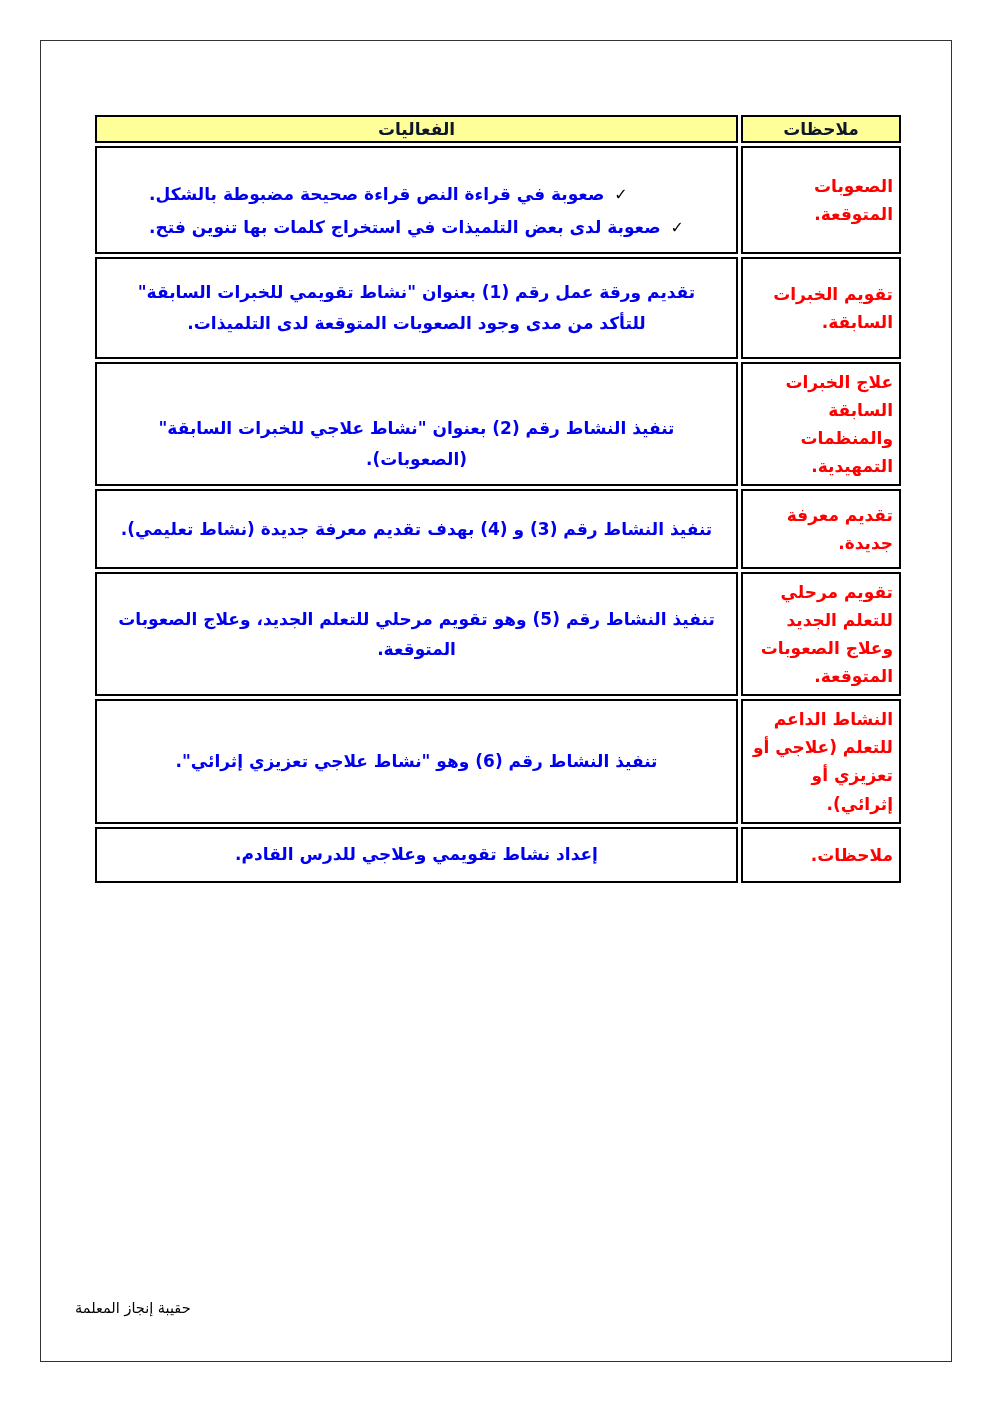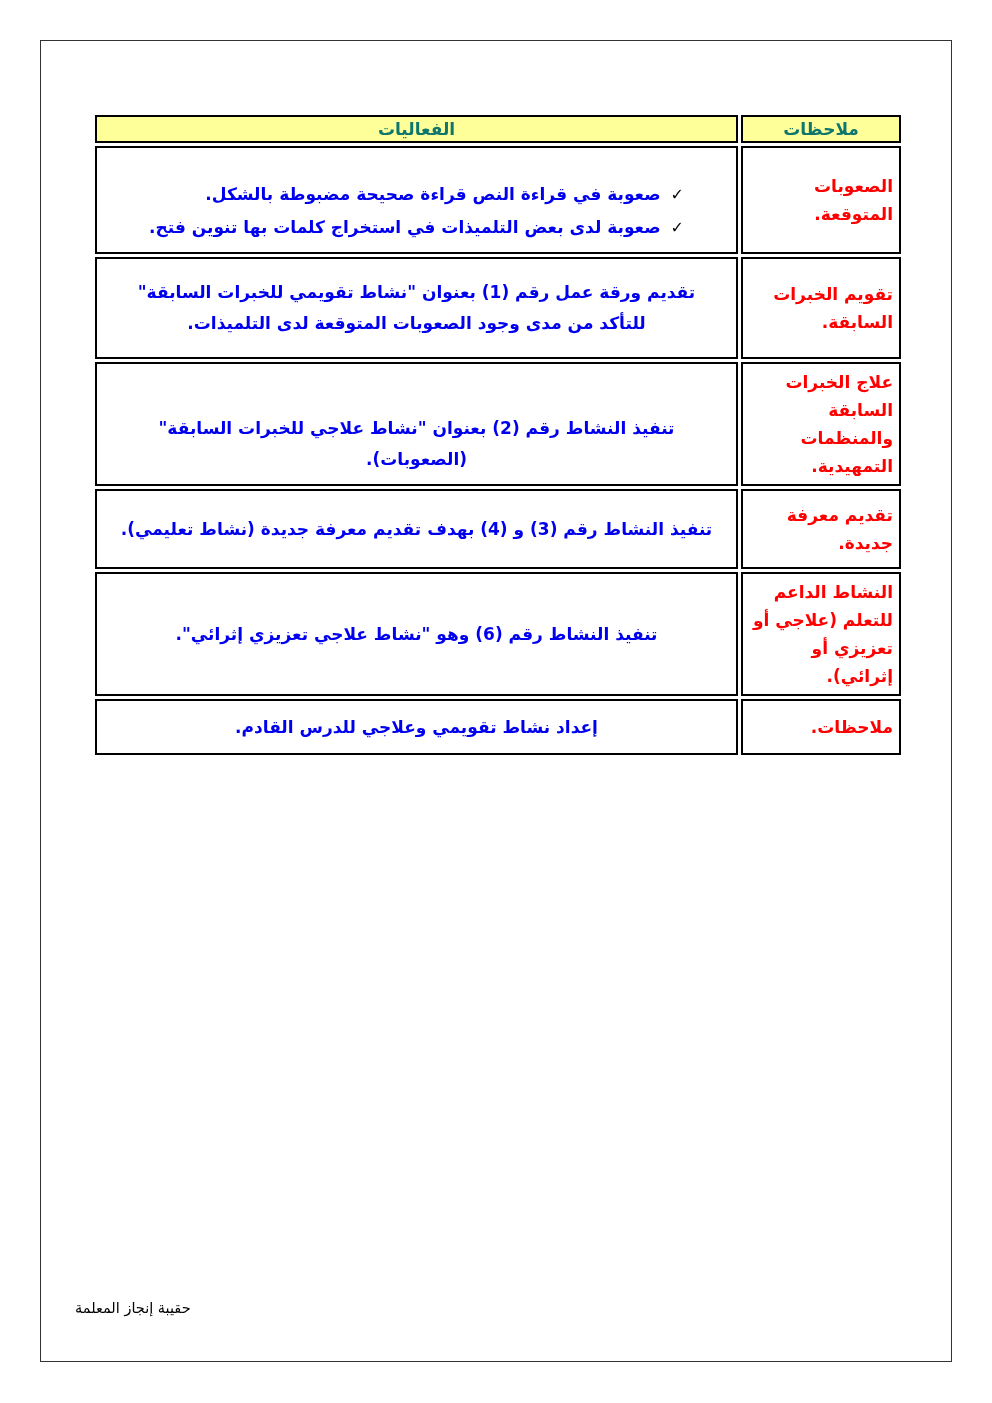--- a/index.html
+++ b/index.html
@@ -29,21 +29,21 @@
     direction: rtl;
   }
   .doc-table th, .doc-table td {
     border: 2.5px solid #000000;
     vertical-align: middle;
     font-weight: bold;
   }
   .col-element { width: 160px; }
   th.header-cell {
     background: #FFFF99;
-    color: #0f766e;
+    color: #0f172a;
     font-size: 17px;
     height: 28px;
     text-align: center;
   }
   td.element-cell {
     color: #FF0000;
     font-size: 17px;
     text-align: right;
     padding: 4px 6px;
     line-height: 1.65;
@@ -62,21 +62,21 @@
   tr.r3 td { height: 80px; }
   tr.r4 td { height: 106px; }
   tr.r5 td { height: 94px; }
   tr.r6 td { height: 56px; }
 
   tr.r2 td.element-cell { vertical-align: top; }
   tr.r2 td.activity-cell { vertical-align: bottom; padding-bottom: 10px; margin-left: 24px; }
 
   .check-list {
     display: inline-block;
-    text-align: right;
+    text-align: left;
     margin-top: 21px;
   }
   .check-item {
     display: block;
     line-height: 1.9;
   }
   .check-glyph {
     color: #000000;
     display: inline-block;
     margin-left: 10px;
@@ -126,20 +126,24 @@
   <tr class="r2">
     <td class="element-cell">علاج الخبرات السابقة والمنظمات التمهيدية.</td>
     <td class="activity-cell">تنفيذ النشاط رقم (2) بعنوان "نشاط علاجي للخبرات السابقة" (الصعوبات).</td>
   </tr>
 
   <tr class="r3">
     <td class="element-cell">تقديم معرفة جديدة.</td>
     <td class="activity-cell">تنفيذ النشاط رقم (3) و (4) بهدف تقديم معرفة جديدة (نشاط تعليمي).</td>
   </tr>
 
+  <tr class="r4">
+    <td class="element-cell">تقويم مرحلي للتعلم الجديد وعلاج الصعوبات المتوقعة.</td>
+    <td class="activity-cell">تنفيذ النشاط رقم (5) وهو تقويم مرحلي للتعلم الجديد، وعلاج الصعوبات المتوقعة.</td>
+  </tr>
 
   <tr class="r5">
     <td class="element-cell">النشاط الداعم للتعلم (علاجي أو تعزيزي أو إثرائي).</td>
     <td class="activity-cell">تنفيذ النشاط رقم (6) وهو "نشاط علاجي تعزيزي إثرائي".</td>
   </tr>
 
   <tr class="r6">
     <td class="element-cell">ملاحظات.</td>
     <td class="activity-cell">إعداد نشاط تقويمي وعلاجي للدرس القادم.</td>
   </tr>

